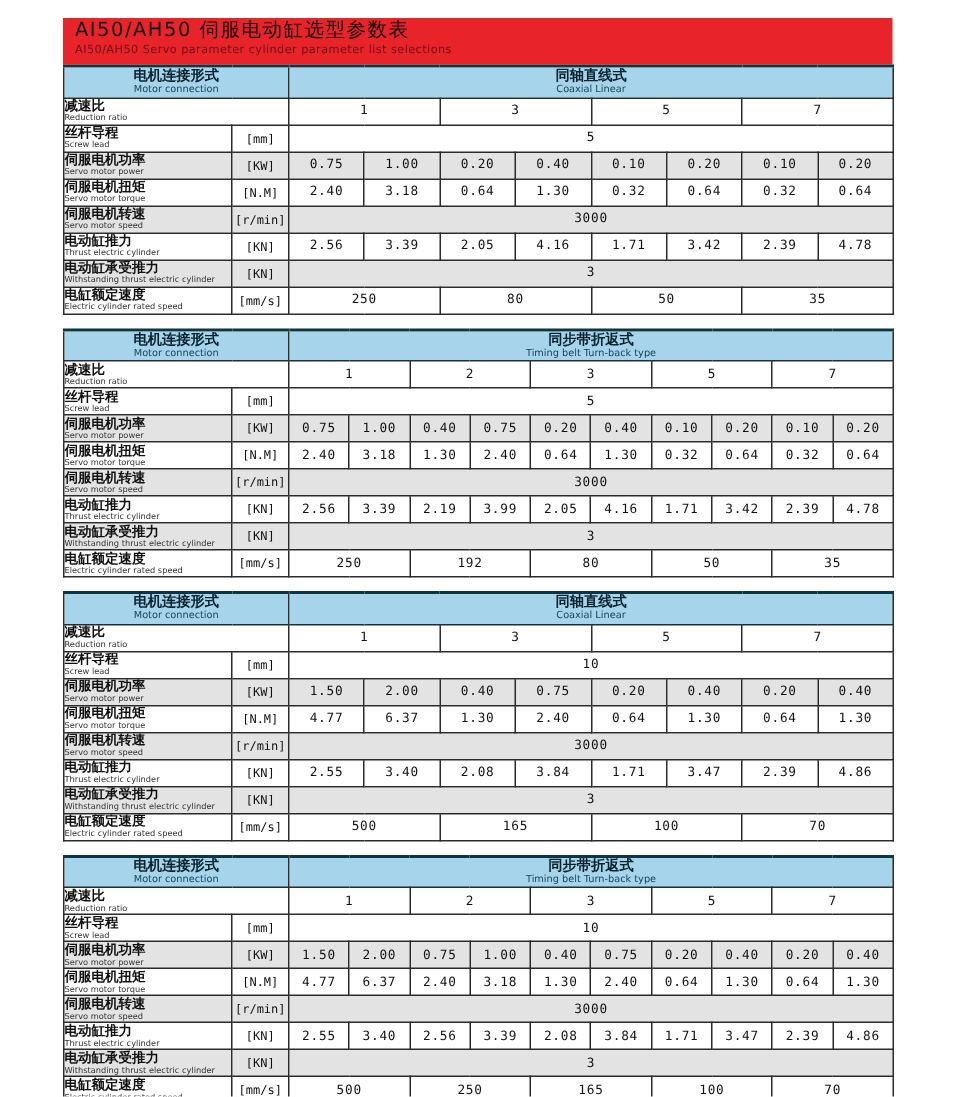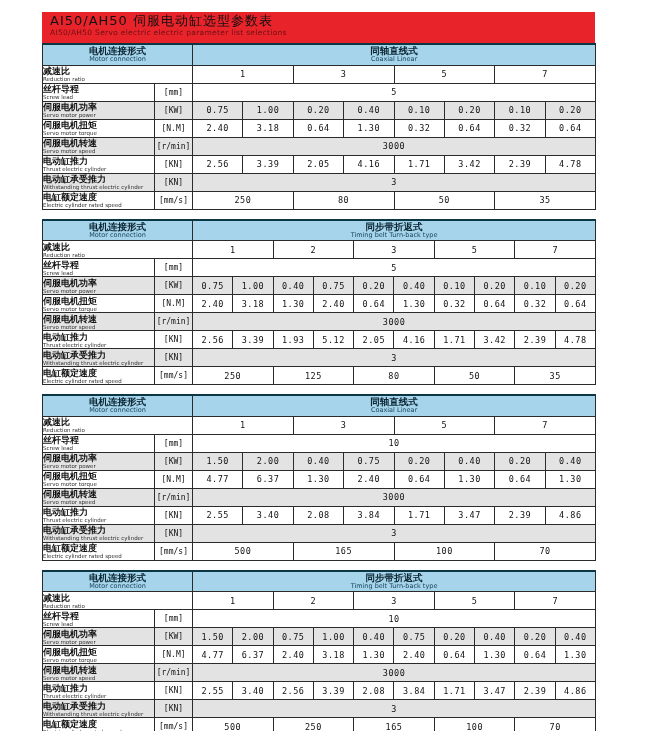--- a/index.html
+++ b/index.html
@@ -25,21 +25,21 @@
          letter-spacing:0.5px;}
   td.gray{background:#e3e3e3;}
   tr.grayrow td{background:#e3e3e3;}
 </style>
 </head>
 <body>
 
 <div class="page">
   <div class="banner">
     <div class="banner-title">AI50/AH50 伺服电动缸选型参数表</div>
-    <div class="banner-sub">AI50/AH50 Servo electric electric parameter list selections</div>
+    <div class="banner-sub">AI50/AH50 Servo parameter cylinder parameter list selections</div>
   </div>
   <div>
       <table class="ptable">
         <colgroup>
           <col style="width: 112px;">
           <col style="width: 38px;">
           <col style="width: 50.375px;">
           <col style="width: 50.375px;">
           <col style="width: 50.375px;">
           <col style="width: 50.375px;">
@@ -239,22 +239,22 @@
             <td class="val" colspan="10">3000</td>
           </tr>
           <tr class="row">
             <td class="lbl">
               <div class="lzh">电动缸推力</div>
               <div class="len">Thrust electric cylinder</div>
             </td>
             <td class="unit">[KN]</td>
             <td class="val">2.56</td>
             <td class="val">3.39</td>
-            <td class="val">1.93</td>
-            <td class="val">5.12</td>
+            <td class="val">2.19</td>
+            <td class="val">3.99</td>
             <td class="val">2.05</td>
             <td class="val">4.16</td>
             <td class="val">1.71</td>
             <td class="val">3.42</td>
             <td class="val">2.39</td>
             <td class="val">4.78</td>
           </tr>
           <tr class="row grayrow">
             <td class="lbl">
               <div class="lzh">电动缸承受推力</div>
@@ -263,21 +263,21 @@
             <td class="unit">[KN]</td>
             <td class="val" colspan="10">3</td>
           </tr>
           <tr class="row">
             <td class="lbl">
               <div class="lzh">电缸额定速度</div>
               <div class="len">Electric cylinder rated speed</div>
             </td>
             <td class="unit">[mm/s]</td>
             <td class="val" colspan="2">250</td>
-            <td class="val" colspan="2">125</td>
+            <td class="val" colspan="2">192</td>
             <td class="val" colspan="2">80</td>
             <td class="val" colspan="2">50</td>
             <td class="val" colspan="2">35</td>
           </tr>
         </tbody>
       </table>
       <table class="ptable">
         <colgroup>
           <col style="width: 112px;">
           <col style="width: 38px;">

